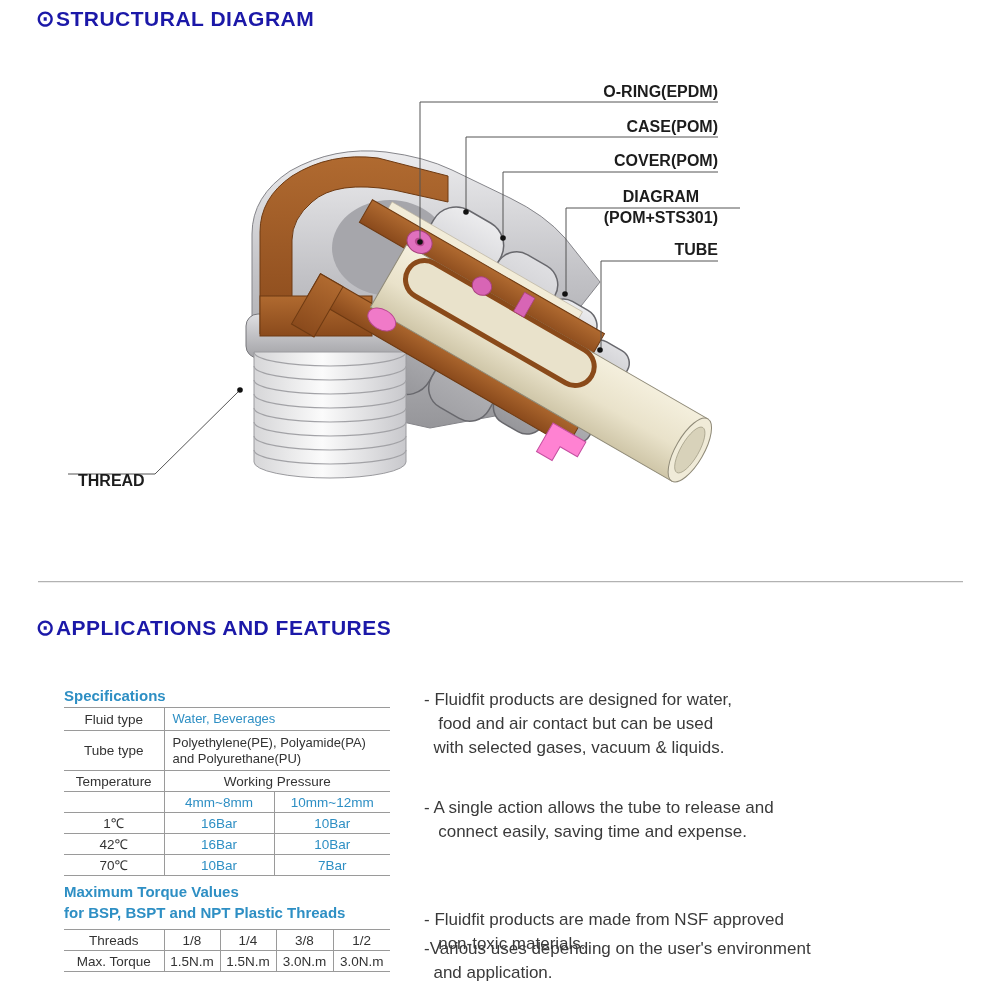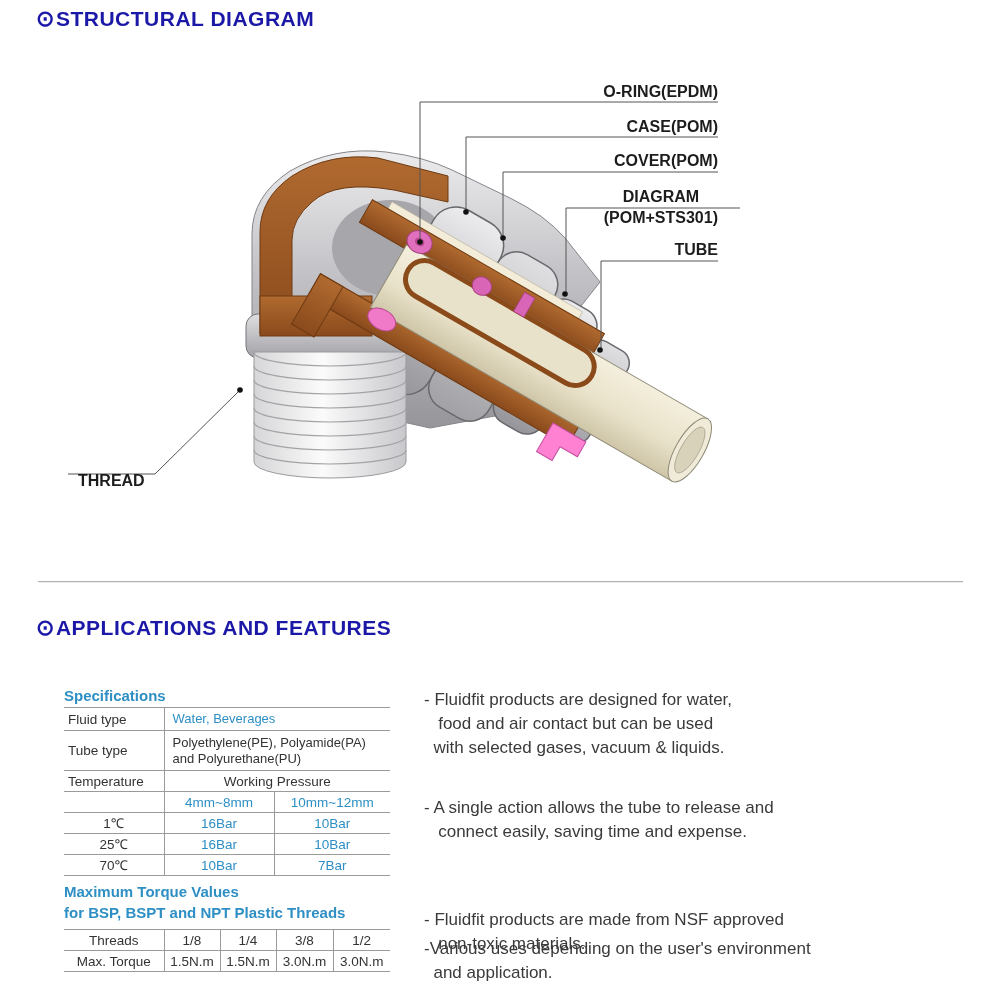--- a/index.html
+++ b/index.html
@@ -33,21 +33,21 @@
   
   .tbl-title { position:absolute; color:#2e8fc4; font-weight:bold; font-size:15px; white-space:nowrap; }
   #spec-title { left:64px; top:687px; }
   table { border-collapse:collapse; table-layout:fixed; }
   #spec-table { position:absolute; left:64px; top:707px; width:326px;
                 font-size:13.5px; color:#333; }
   #spec-table td { border-top:1px solid #9a9a9a; border-bottom:1px solid #9a9a9a;
                    padding:1px 4px; text-align:center; vertical-align:middle; }
   #spec-table td.vline { border-left:1px solid #9a9a9a; }
   #spec-table .blue { color:#2e8fc4; }
-  #spec-table td.lbl { text-align:left; }
+  #spec-table td.lbl { text-align:center; }
   #spec-table td.val-left { text-align:left; padding-left:8px; font-size:13px; line-height:16px; }
   #spec-table tr.r-fluid td { height:23px; }
   #spec-table tr.r-tube  td { height:40px; }
   #spec-table tr.r-temp  td { height:21px; }
   #spec-table tr.r-size  td { height:21px; }
   #spec-table tr.r-p     td { height:19px; }
 
   
   #torque-title1 { left:64px; top:883px; }
   #torque-title2 { left:64px; top:904px; }
@@ -207,21 +207,21 @@
       <td></td>
       <td class="vline blue">4mm~8mm</td>
       <td class="vline blue">10mm~12mm</td>
     </tr>
     <tr class="r-p">
       <td>1℃</td>
       <td class="vline blue">16Bar</td>
       <td class="vline blue">10Bar</td>
     </tr>
     <tr class="r-p">
-      <td>25℃</td>
+      <td>42℃</td>
       <td class="vline blue">16Bar</td>
       <td class="vline blue">10Bar</td>
     </tr>
     <tr class="r-p">
       <td>70℃</td>
       <td class="vline blue">10Bar</td>
       <td class="vline blue">7Bar</td>
     </tr>
   </tbody>
     </table>

